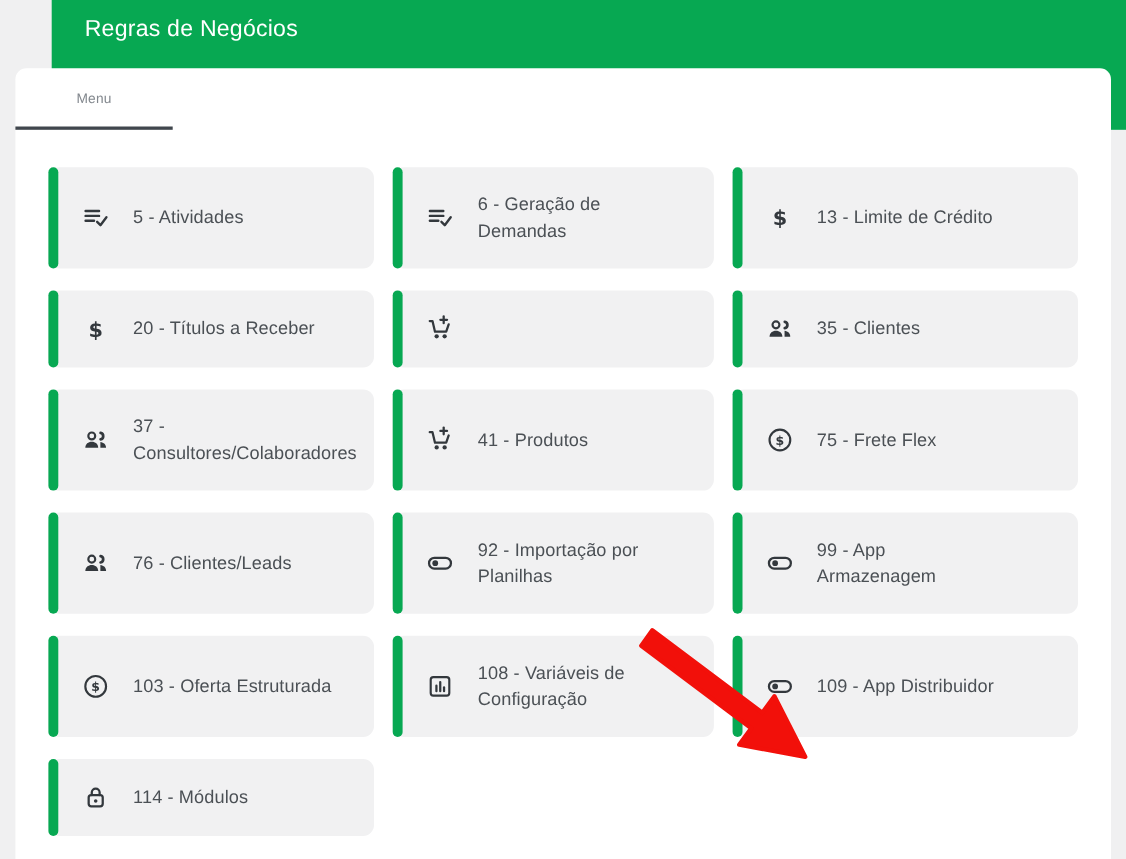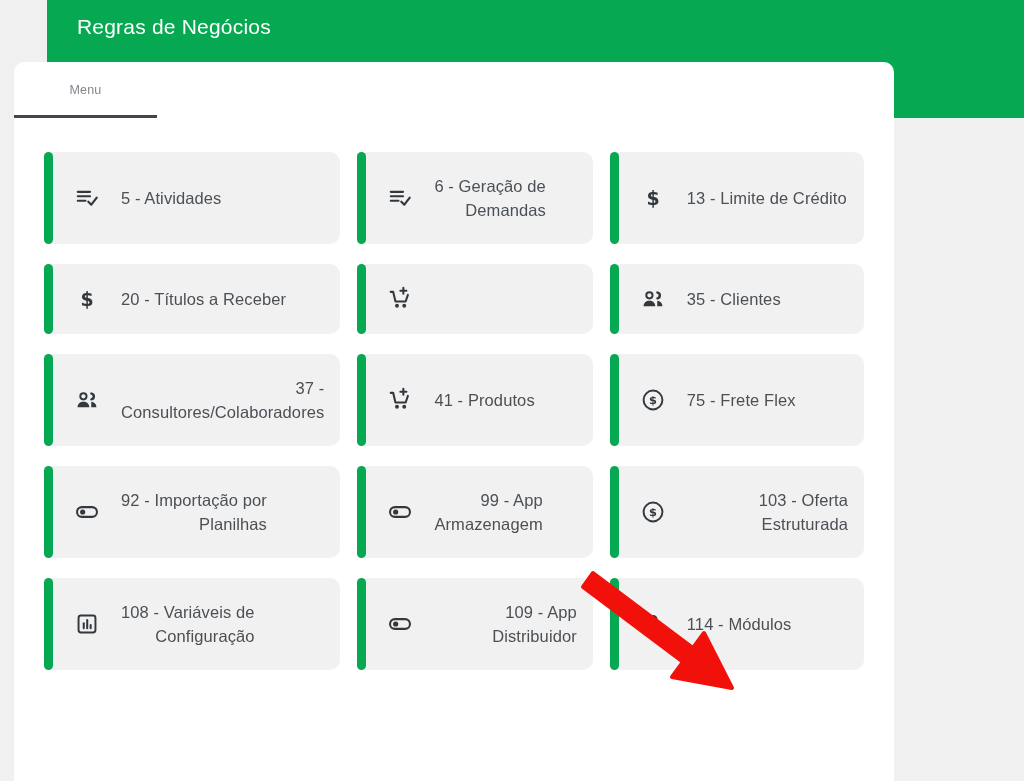--- a/index.html
+++ b/index.html
@@ -14,40 +14,40 @@
     position:absolute;left:0;top:0;width:1024px;height:118px;
     background:var(--green,#07a852);
     margin-left:47px;
   }
   .app-title{
     position:absolute;left:30px;top:15px;
     color:#ffffff;font-size:21px;font-weight:500;letter-spacing:.2px;
   }
   
   .panel{
-    position:absolute;left:14px;top:62px;width:880px;height:719px;
+    position:absolute;left:14px;top:62px;width:996px;height:719px;
     background:#ffffff;border-radius:10px 10px 0 0;
   }
   .tabbar{position:relative;height:56px;}
   .tab{
     position:absolute;left:0;top:0;width:143px;height:56px;
     display:flex;align-items:center;justify-content:center;
     cursor:pointer;
   }
   .tab-label{color:#83888e;font-size:12.5px;letter-spacing:.2px;}
   .tab-underline{
     position:absolute;left:0;bottom:0;width:143px;height:3px;
     background:var(--ink-dark,#40464d);
   }
   
   .content{padding:34px 30px 24px 30px;}
   .grid{
     display:grid;
     grid-template-columns:1fr 1.005fr 1.085fr;
-    column-gap:17px;row-gap:20px;text-align:right;
+    column-gap:17px;row-gap:20px;
   }
   .card{
     position:relative;background:var(--card-bg,#f1f1f2);
     border-radius:10px;display:flex;align-items:center;
     padding:22px 16px 22px 30px;cursor:pointer;
   }
   .card .bar{
     position:absolute;left:0;top:0;bottom:0;width:9px;
     background:var(--green,#07a852);border-radius:6px;
   }
@@ -223,20 +223,29 @@
   <div class="card">
     <span class="bar"></span>
     <span class="icon">
             <svg>
               <use href="#dollar-circle-icon"></use>
             </svg>
           </span>
     <span class="label">75 - Frete Flex</span>
   </div>
 
+  <div class="card">
+    <span class="bar"></span>
+    <span class="icon">
+            <svg>
+              <use href="#people-icon"></use>
+            </svg>
+          </span>
+    <span class="label">76 - Clientes/Leads</span>
+  </div>
 
   <div class="card">
     <span class="bar"></span>
     <span class="icon">
             <svg>
               <use href="#toggle-icon"></use>
             </svg>
           </span>
     <span class="label">92 - Importação por
 Planilhas</span>

